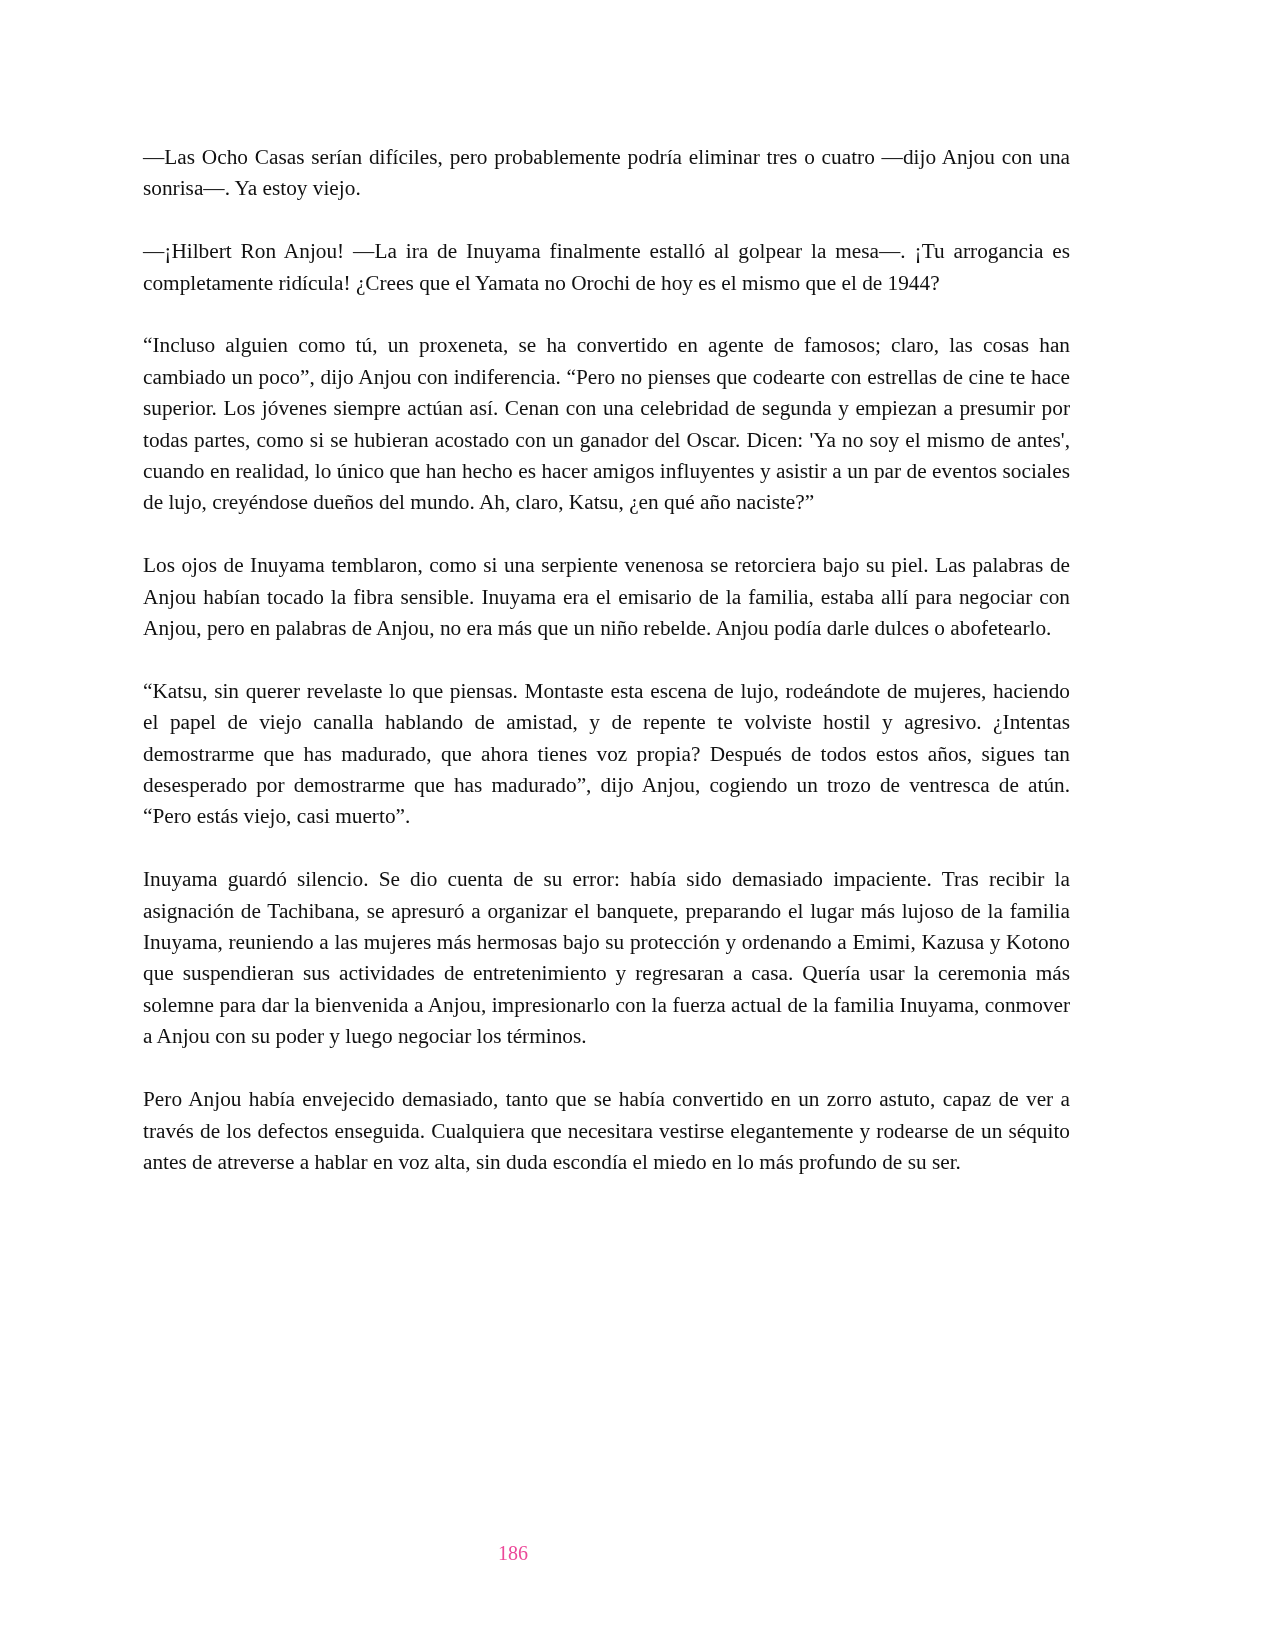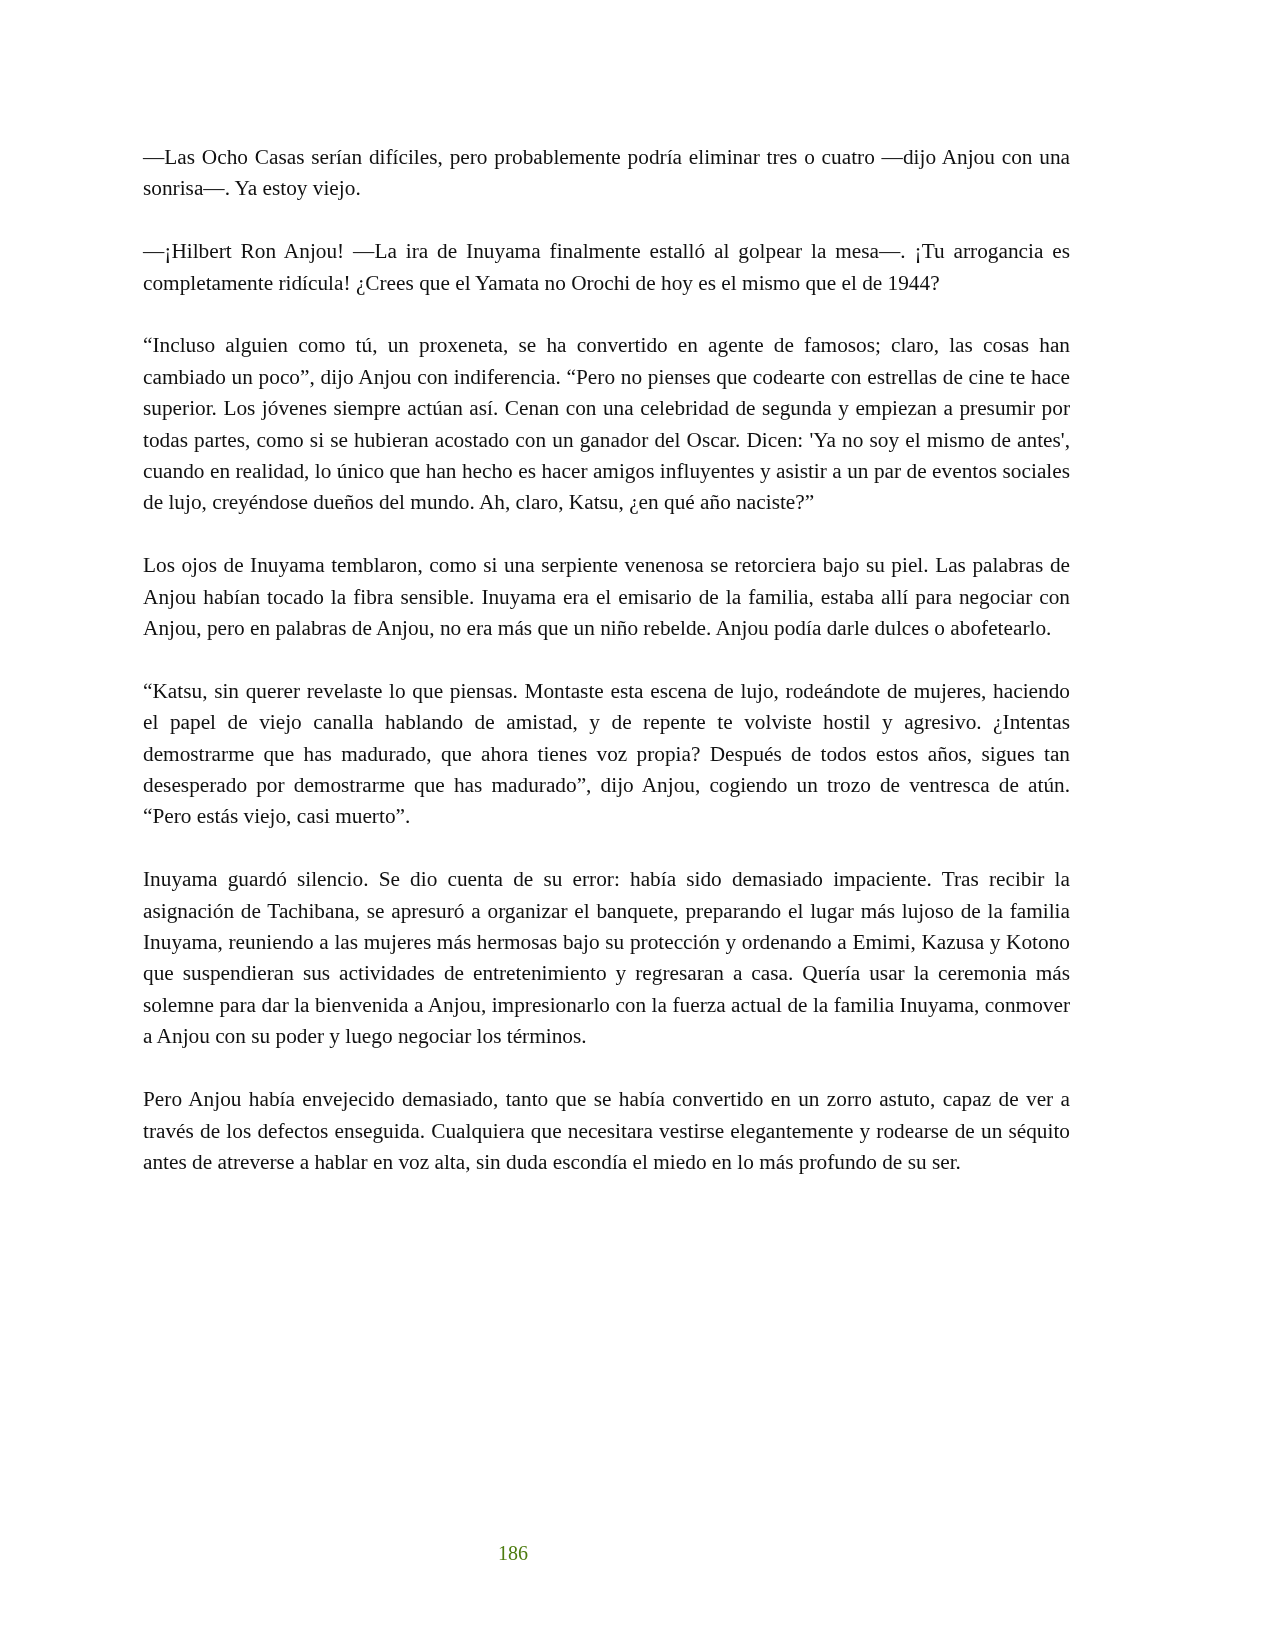--- a/index.html
+++ b/index.html
@@ -37,21 +37,21 @@
     text-justify: inter-word;
   }
   .page-number {
     position: absolute;
     left: 0;
     width: 1026px;
     top: 1542px;
     text-align: center;
     font-family: "Liberation Serif", "DejaVu Serif", serif;
     font-size: 20px;
-    color: #4d7c0f;
+    color: #ec4899;
   }
 </style>
 </head>
 <body>
 
 <div class="page">
   <div class="text-block">
     <p class="para">—Las Ocho Casas serían difíciles, pero probablemente podría eliminar tres o cuatro —dijo Anjou con una sonrisa—. Ya estoy viejo.</p>
     <p class="para">—¡Hilbert Ron Anjou! —La ira de Inuyama finalmente estalló al golpear la mesa—. ¡Tu arrogancia es completamente ridícula! ¿Crees que el Yamata no Orochi de hoy es el mismo que el de 1944?</p>
     <p class="para">“Incluso alguien como tú, un proxeneta, se ha convertido en agente de famosos; claro, las cosas han cambiado un poco”, dijo Anjou con indiferencia. “Pero no pienses que codearte con estrellas de cine te hace superior. Los jóvenes siempre actúan así. Cenan con una celebridad de segunda y empiezan a presumir por todas partes, como si se hubieran acostado con un ganador del Oscar. Dicen: 'Ya no soy el mismo de antes', cuando en realidad, lo único que han hecho es hacer amigos influyentes y asistir a un par de eventos sociales de lujo, creyéndose dueños del mundo. Ah, claro, Katsu, ¿en qué año naciste?”</p>

